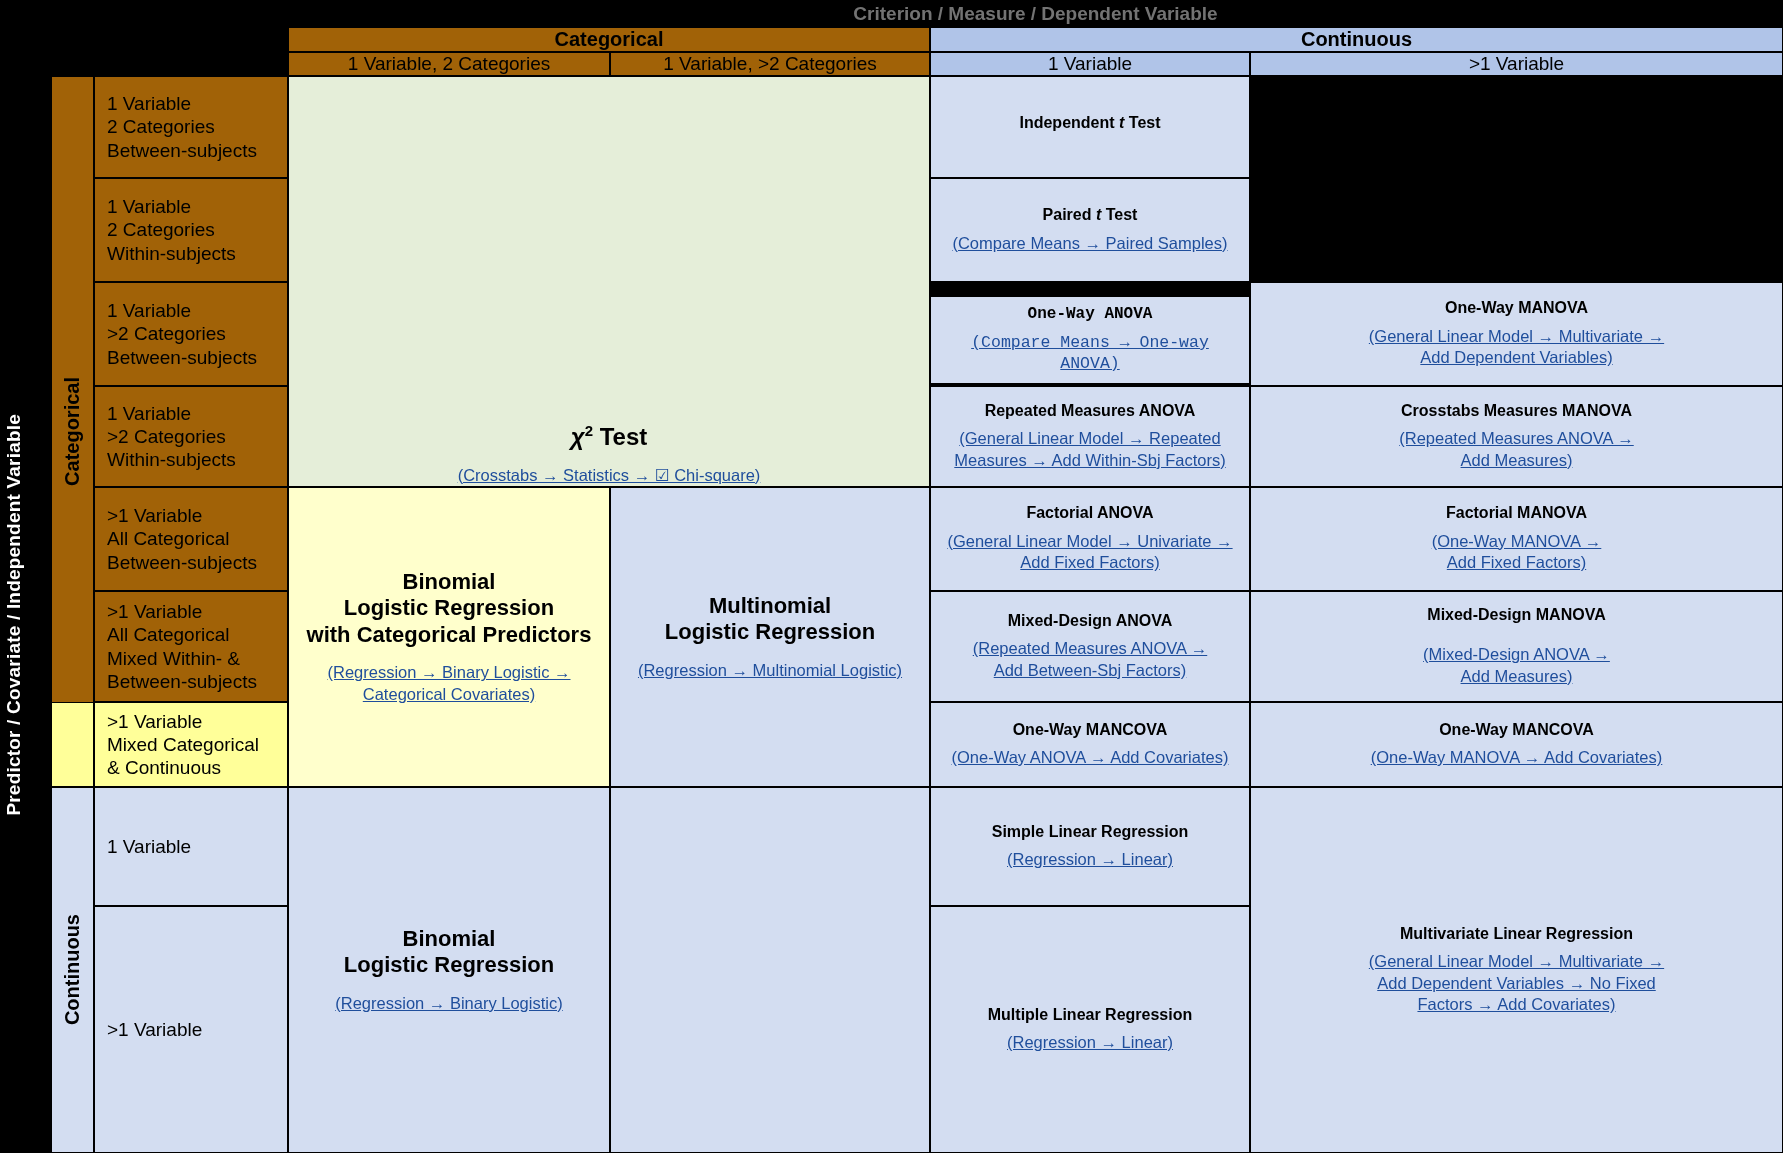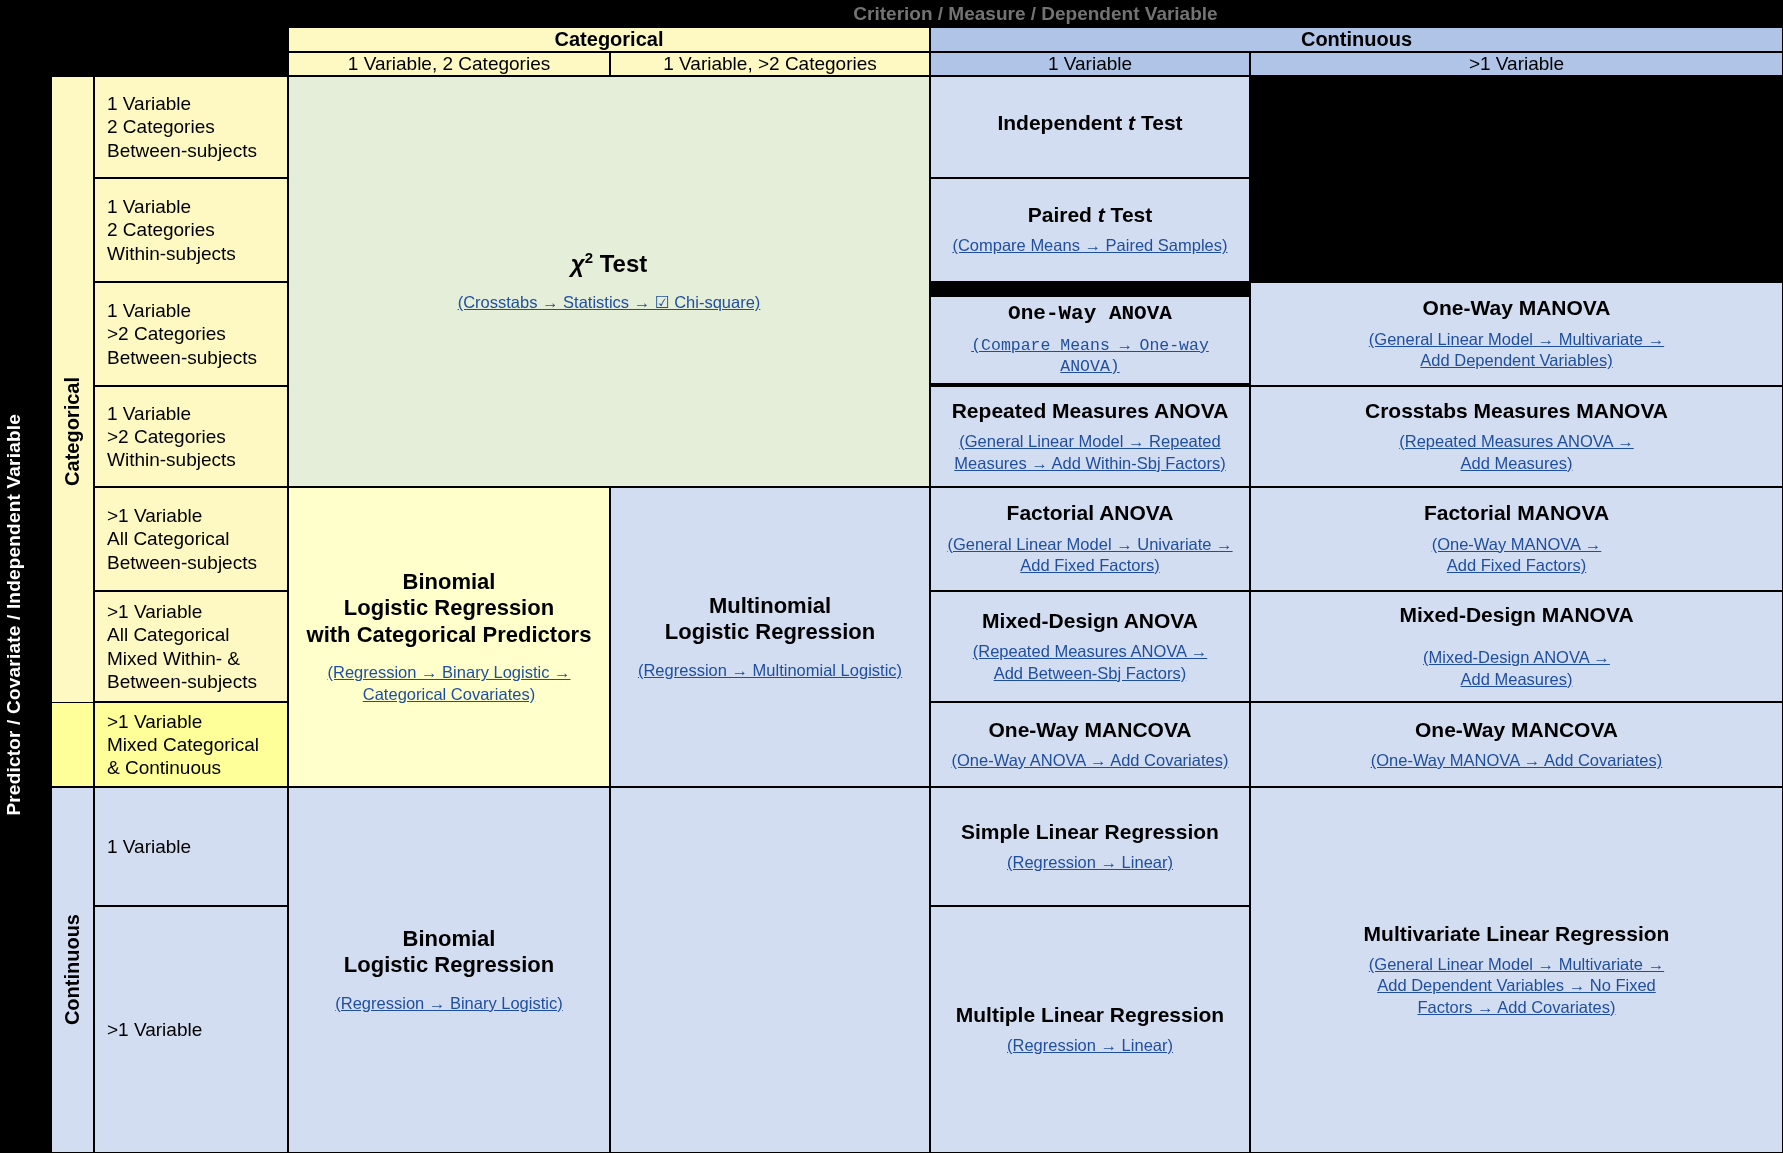--- a/index.html
+++ b/index.html
@@ -29,21 +29,21 @@
     text-align: center;
     color: #000;
     overflow: hidden;
   }
   .cell.leftalign {
     align-items: flex-start;
     text-align: left;
     padding-left: 12px;
   }
 
-  .green      { background: #fef9c3; }
+  .green      { background: #a16207; }
   .greenlight { background: #e5eed9; }
   .blue       { background: #d3ddf1; }
   .bluehdr    { background: #b0c4e8; }
   .yellow     { background: #ffff99; }
   .yellowpale { background: #ffffcc; }
   .black      { background: #000000; border-color:#000; }
 
   .hdr-top {
     font-weight: bold;
     font-size: 20px;
@@ -84,21 +84,21 @@
   
   .rowlabel {
     font-size: 19px;
     line-height: 1.22;
     white-space: pre-line;
   }
 
   
   .test-title {
     font-weight: bold;
-    font-size: 21px;
+    font-size: 16px;
     line-height: 1.16;
     white-space: pre-line;
     margin-bottom: 8px;
   }
   .test-path {
     font-size: 16.5px;
     line-height: 1.3;
     color: #1f4e9c;
     text-decoration: underline;
     white-space: pre-line;
@@ -198,21 +198,21 @@
 Mixed Categorical
 &amp; Continuous</span>
   </div>
   <div class="cell blue leftalign rowlabel" style="left:94px; top:787px; width:194px; height:119px;">
     <span>1 Variable</span>
   </div>
   <div class="cell blue leftalign rowlabel" style="left:94px; top:906px; width:194px; height:247px;">
     <span>&gt;1 Variable</span>
   </div>
 
-  <div class="cell greenlight" style="left:288px; top:76px; width:642px; height:411px;">
+  <div class="cell greenlight" style="left:288px; top:76px; width:642px; height:411px;justify-content:flex-end;">
     <div class="chi-title">
       <i>χ</i><sup>2</sup><span> Test</span>
     </div>
     <div class="test-path">(Crosstabs → Statistics → ☑ Chi-square)</div>
   </div>
 
   <div class="cell yellowpale" style="left:288px; top:487px; width:322px; height:300px;">
     <div class="big-title">Binomial
 Logistic Regression
 with Categorical Predictors</div>

